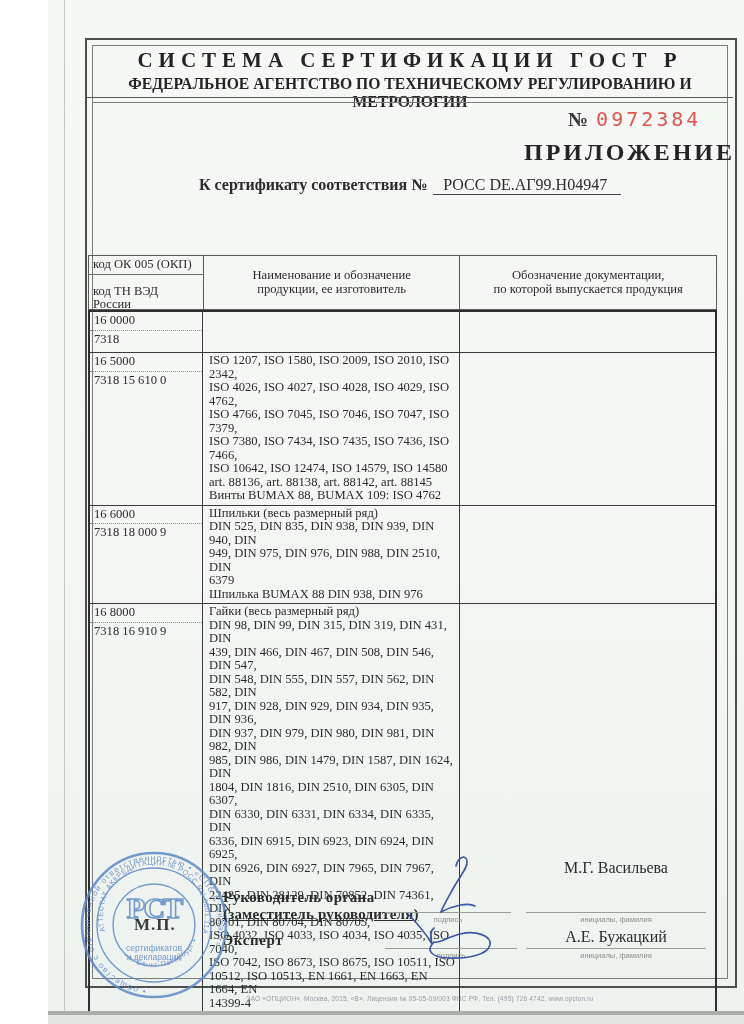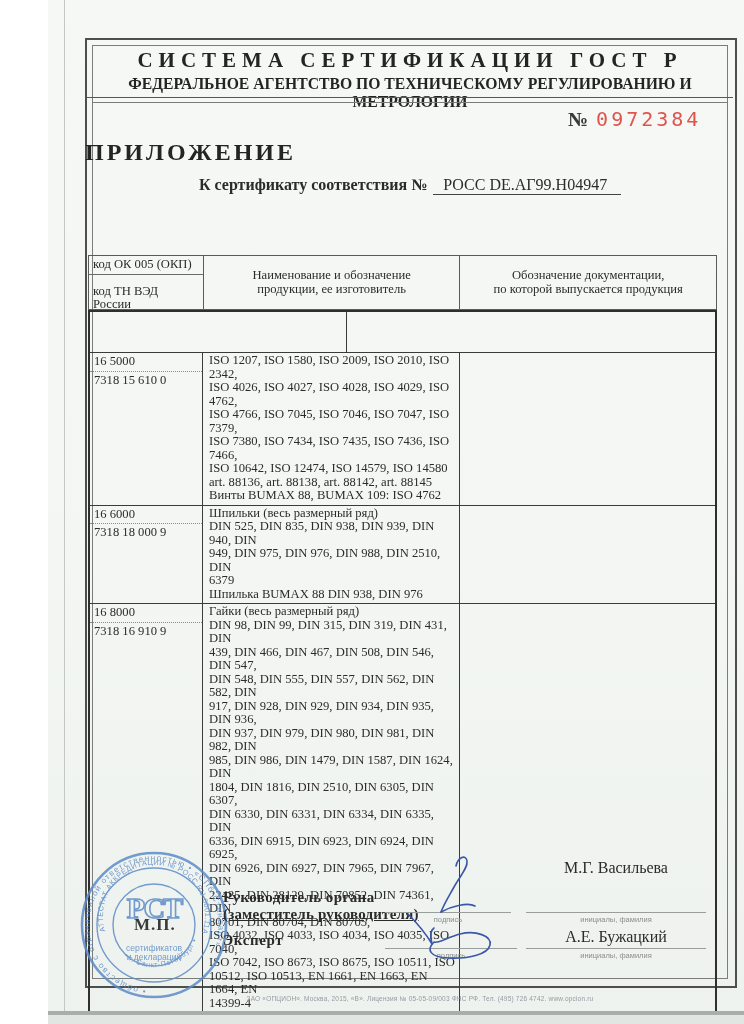--- a/index.html
+++ b/index.html
@@ -21,21 +21,21 @@
 
   .title{position:absolute; left:37px; top:48px; width:650px; text-align:center;
     font-size:21px; font-weight:bold; letter-spacing:6px; color:#242424;}
   .subtitle{position:absolute; left:37px; top:75px; width:650px; text-align:center;
     font-size:16px; font-weight:bold; letter-spacing:0; color:#242424; transform:scaleX(0.98);}
 
   .doc-number{position:absolute; left:520px; top:107px; font-size:20px; white-space:nowrap;}
   .doc-number .no{color:#3a3a3a; font-weight:bold; margin-right:8px;}
   .doc-number .digits{font-family:"DejaVu Sans Mono", monospace; color:#e0544c; letter-spacing:3px; font-weight:normal;}
 
-  .doc-title{position:absolute; left:37px; top:139px; width:650px; text-align:left;
+  .doc-title{position:absolute; left:37px; top:139px; width:650px; text-align:right;
     font-size:24px; font-weight:bold; letter-spacing:3px; color:#242424;}
 
   .cert-line{position:absolute; left:37px; top:176px; width:650px; text-align:center; font-size:16px;}
   .cert-line .lbl{font-weight:bold;}
   .cert-line .val{font-weight:normal; border-bottom:1px solid #444; padding:0 14px 1px 10px; margin-left:6px;}
 
   .purpose{position:absolute; left:37px; top:206px; width:650px; text-align:center;
     font-size:14.5px; font-weight:bold; line-height:19px; white-space:pre-line; color:#242424;}
 
   
@@ -120,20 +120,24 @@
         <div class="half">код ТН ВЭД России</div>
       </div>
       <div class="th th-c2">Наименование и обозначение
 продукции, ее изготовитель</div>
       <div class="th th-c3">Обозначение документации,
 по которой выпускается продукция</div>
     </div>
 
     <div class="tbl-body">
       <div class="tr tr-first">
+        <div class="td td-c1">
+          <div class="code-top">16 0000</div>
+          <div class="code-bottom">7318</div>
+        </div>
         <div class="td td-c2"></div>
         <div class="td td-c3"></div>
       </div>
 
       <div class="tr">
         <div class="td td-c1">
           <div class="code-top">16 5000</div>
           <div class="code-bottom">7318 15 610 0</div>
         </div>
         <div class="td td-c2">ISO 1207, ISO 1580, ISO 2009, ISO 2010, ISO 2342,

